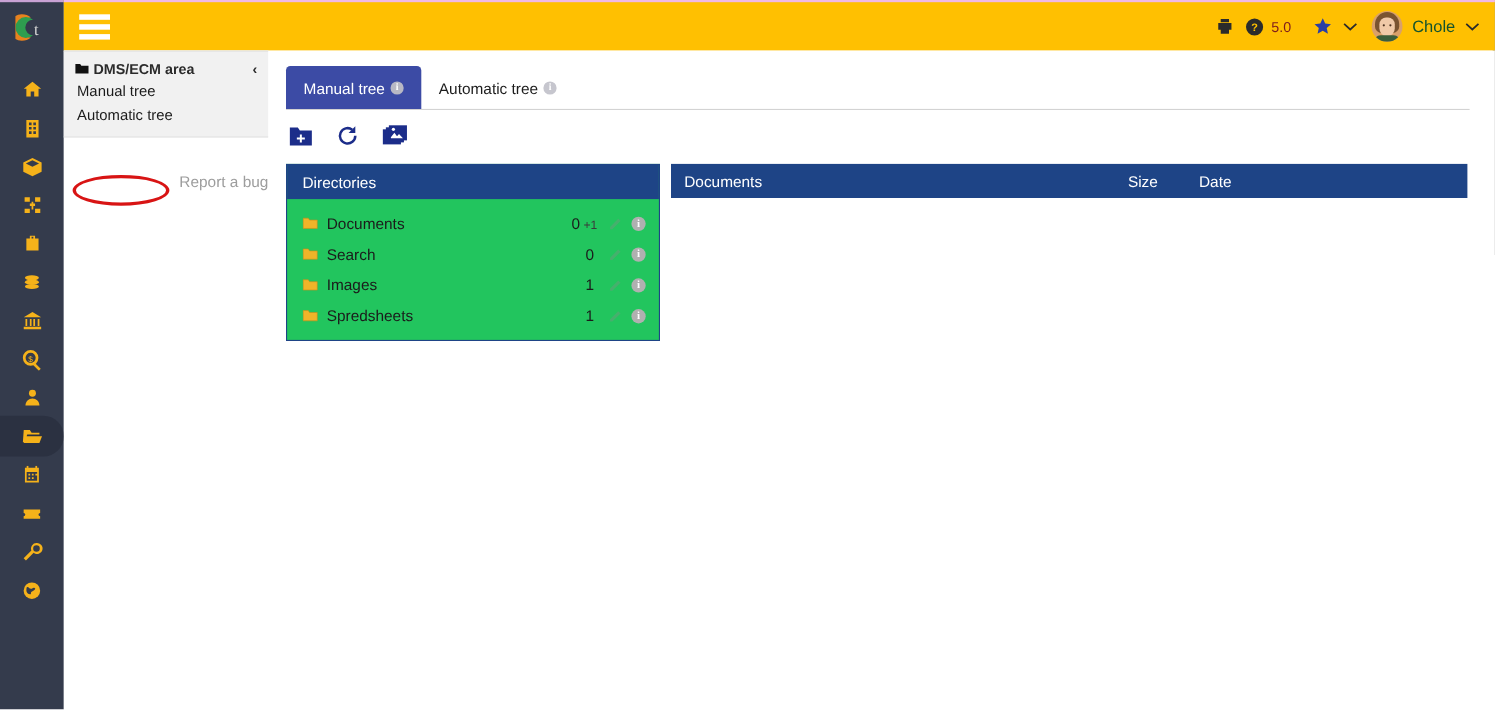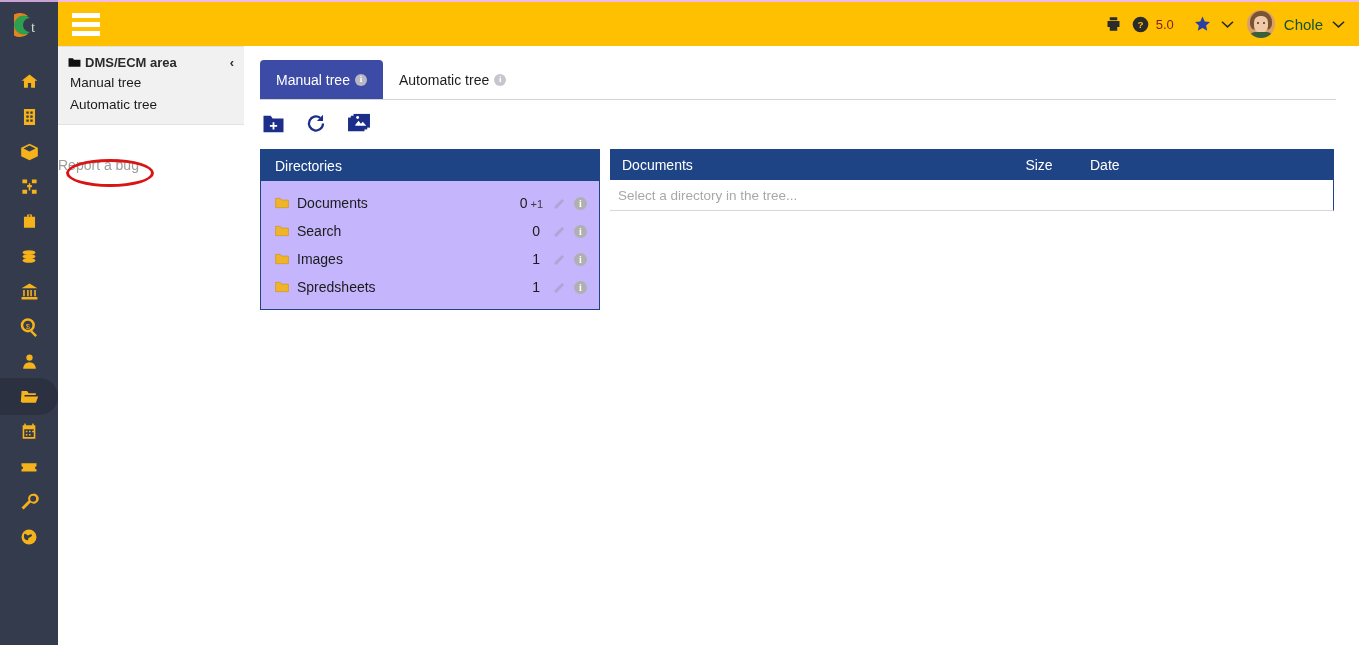--- a/index.html
+++ b/index.html
@@ -113,21 +113,21 @@
     font-size: 13px; font-weight: bold; color: #2b2b2b;
   }
   .tree-head .lbl { margin-left: 4px; }
   .tree-head .chev { margin-left: auto; font-size: 13px; color: #2b2b2b; }
   .tree-item {
     padding: 5px 0 2px 12px;
     font-size: 13.5px; color: #1b1b1b;
     cursor: pointer;
   }
   .report-bug {
-    text-align: left;
+    text-align: right;
     margin-top: 32px;
     font-size: 14px; color: #9d9d9d;
     cursor: pointer;
   }
   
   .annot-ellipse {
     position: absolute;
     left: 8px; top: 112px;
     width: 88px; height: 28px;
     border: 3px solid #d81414;
@@ -175,21 +175,21 @@
   .tb-btn { cursor: pointer; display: flex; }
 
   .panels {
     position: relative;
     margin-top: 15px;
   }
   .panel-dirs {
     position: absolute; left: 16px; top: 0;
     width: 340px;
     border: 1px solid #1e4486;
-    background: #c4b5fd;
+    background: #22c55e;
   }
   .panel-head {
     background: #1e4486; color: #ffffff;
     font-size: 14px;
     height: 31px;
     display: flex; align-items: center;
     padding: 0 0 0 14px;
   }
   .dirs-body { padding: 8px 0 8px 0; }
   .dir-row {
@@ -518,18 +518,17 @@
 
         </div>
       </div>
 
       <div class="panel-docs">
         <div class="docs-head">
           <span class="c-name">Documents</span>
           <span class="c-size">Size</span>
           <span class="c-date">Date</span>
         </div>
-        <div class="docs-body">Select a directory in the tree...</div>
       </div>
 
     </div>
   </div>
 </div>
 
 </body></html>

